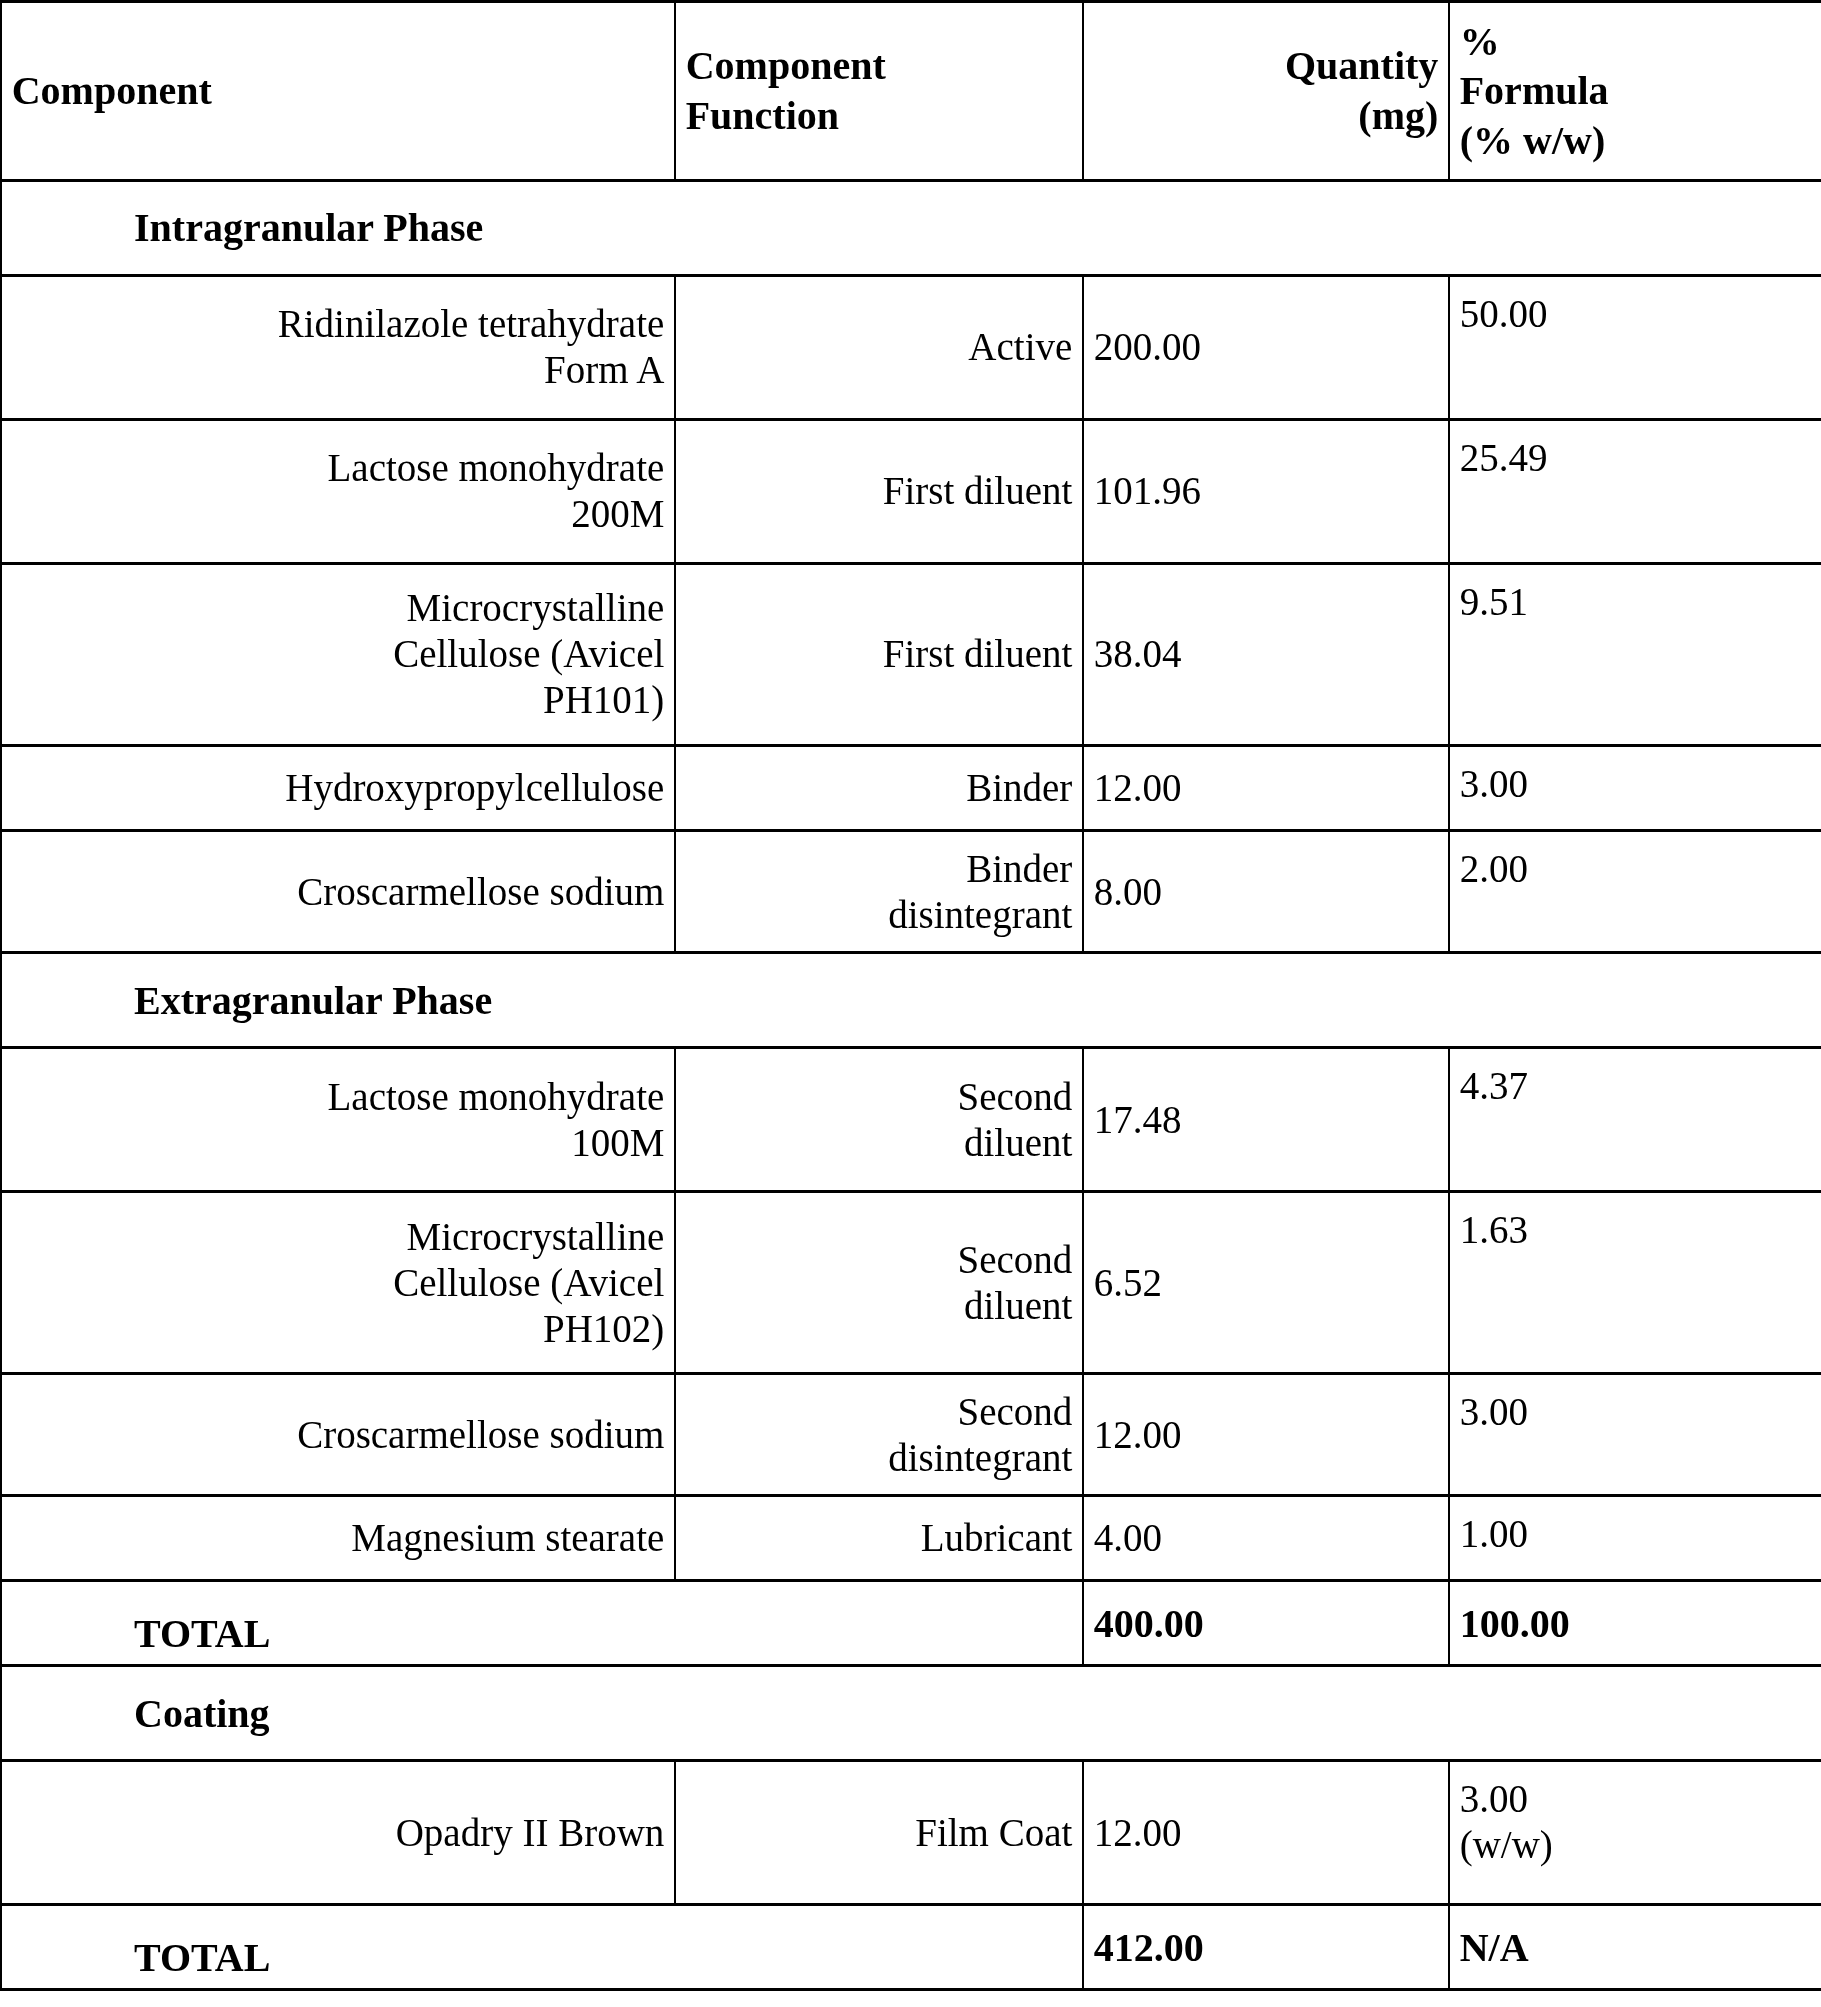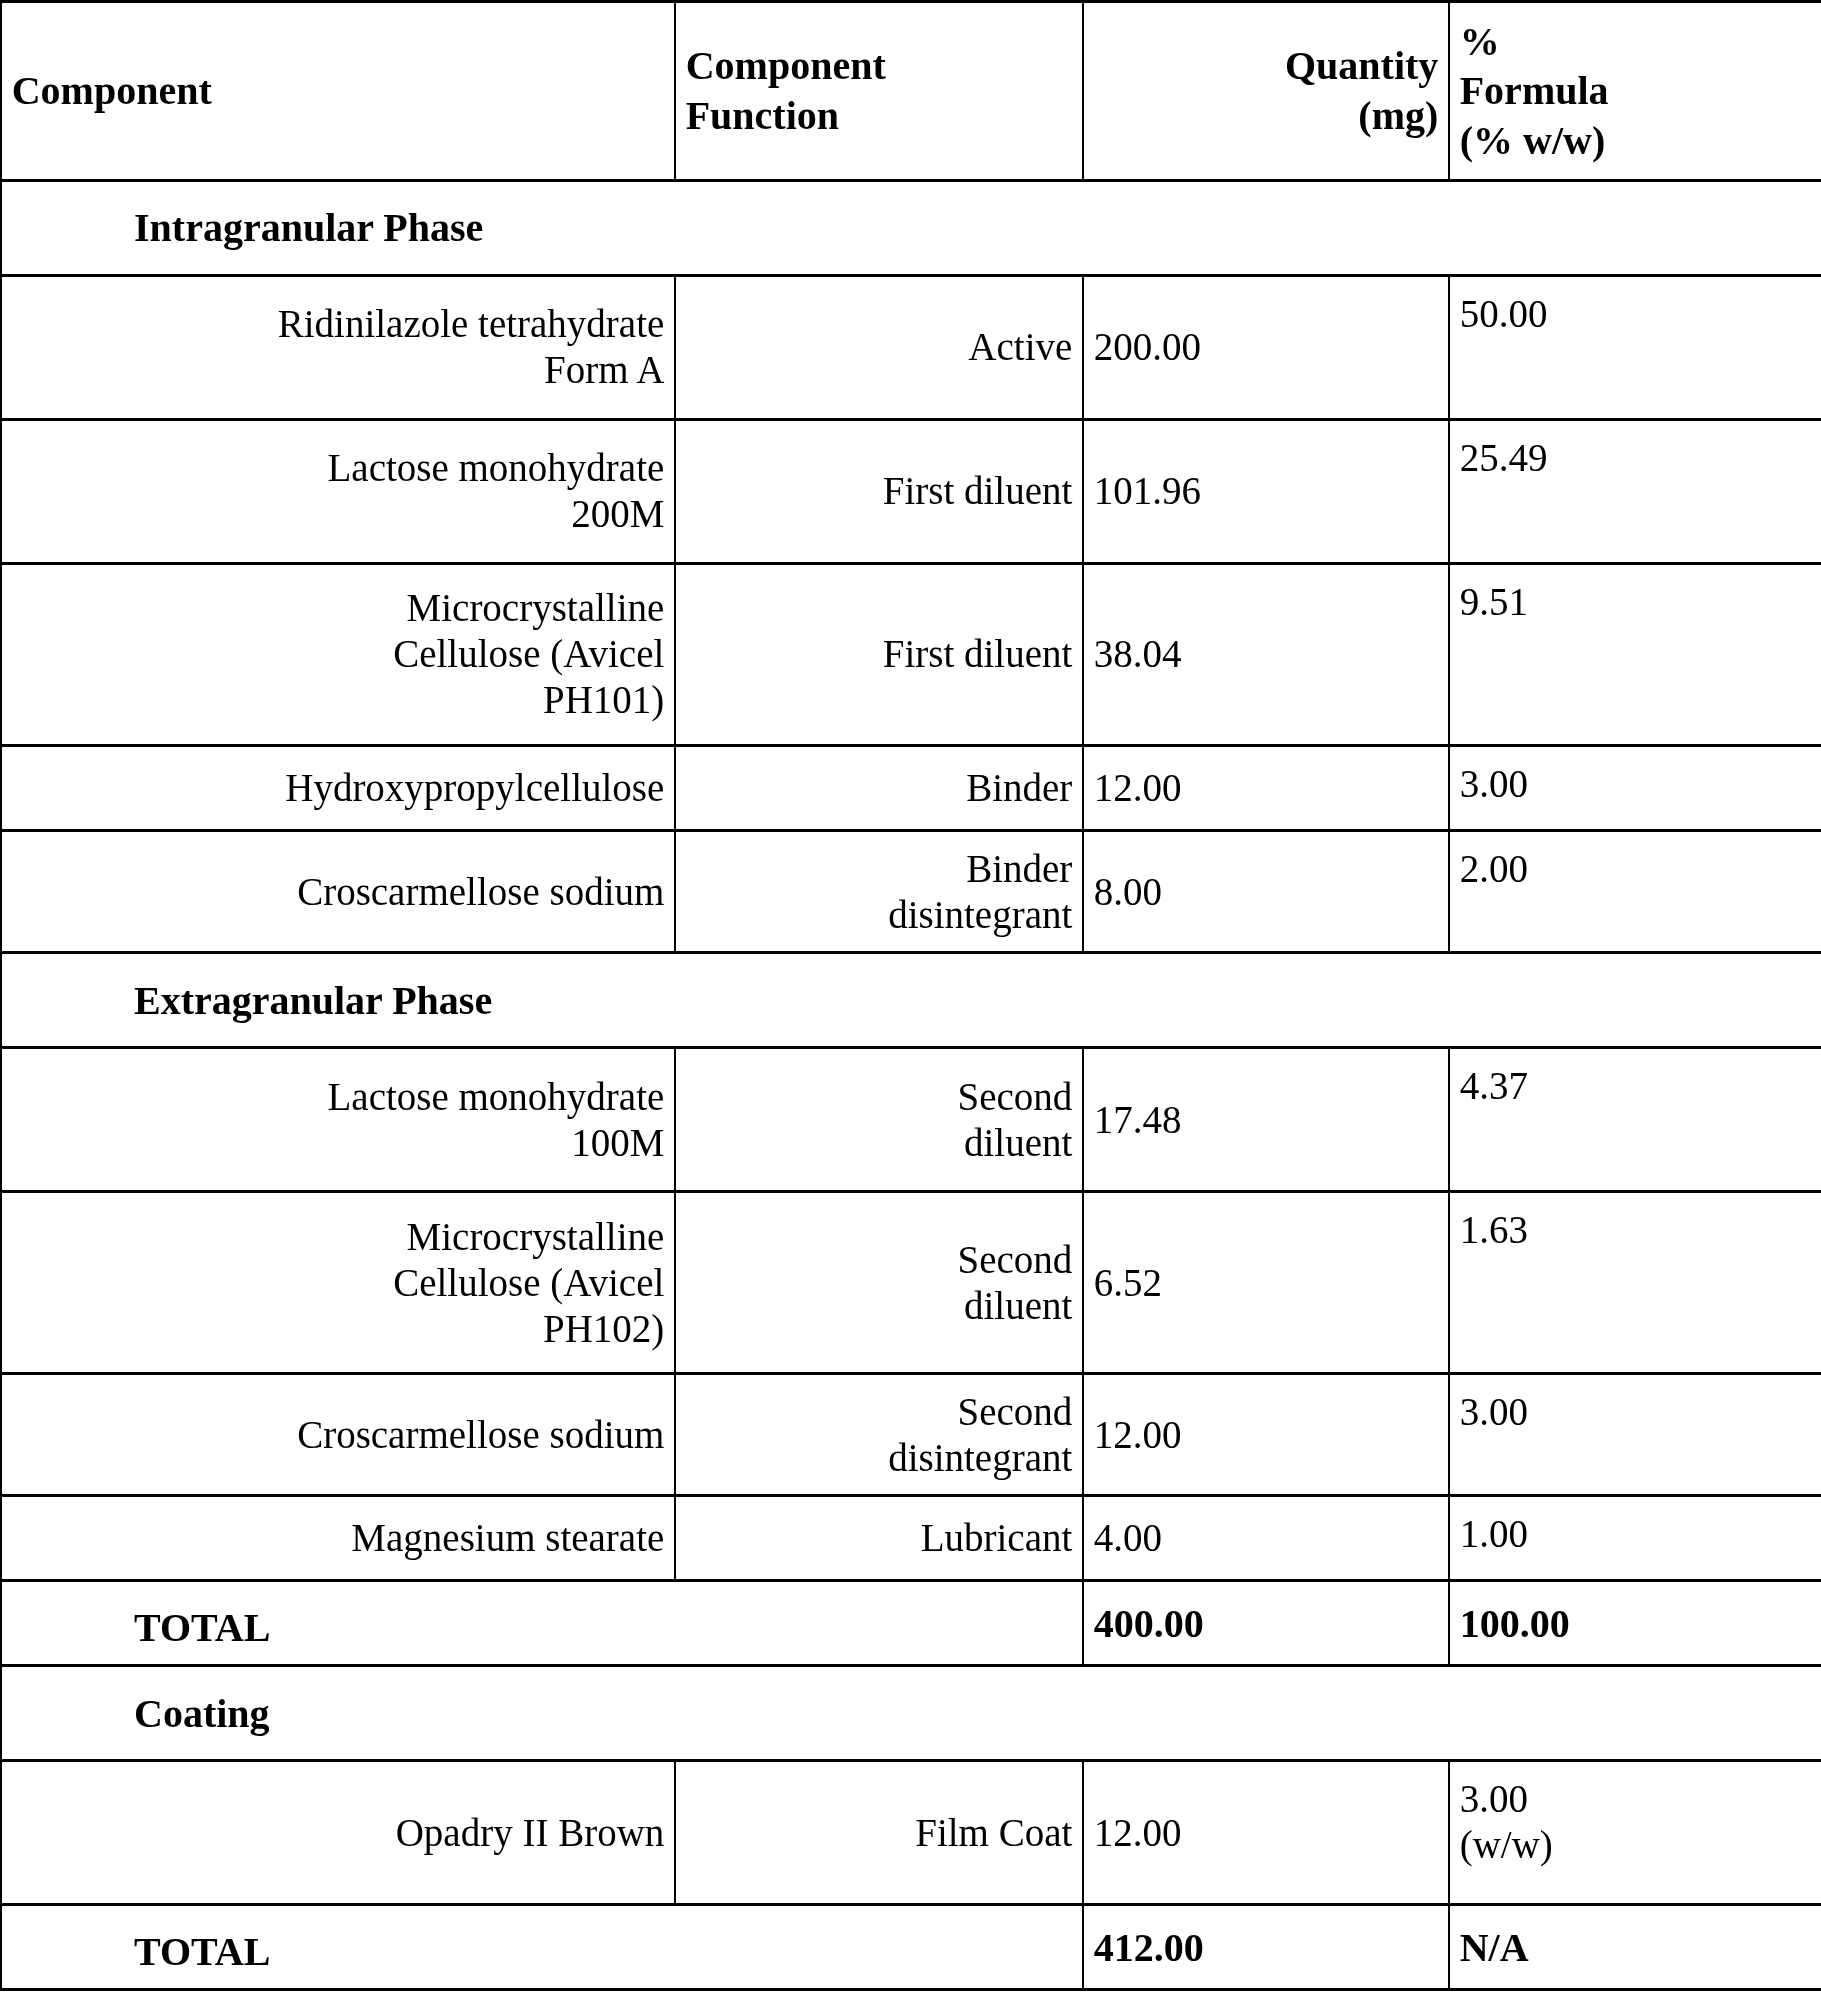--- a/index.html
+++ b/index.html
@@ -112,21 +112,21 @@
 
   
   tr.total-row td {
     font-weight: bold;
     font-size: 40px;
   }
   tr.total-row td.cell-total-label {
     padding-left: 132px;
     text-align: left;
     vertical-align: bottom;
-    padding-bottom: 13px;
+    padding-bottom: 7px;
   }
   tr.total-row td.cell-quantity,
   tr.total-row td.cell-percent {
     font-weight: bold;
   }
 
   .nowrap { white-space: nowrap; }
 </style>
 </head>
 <body>

